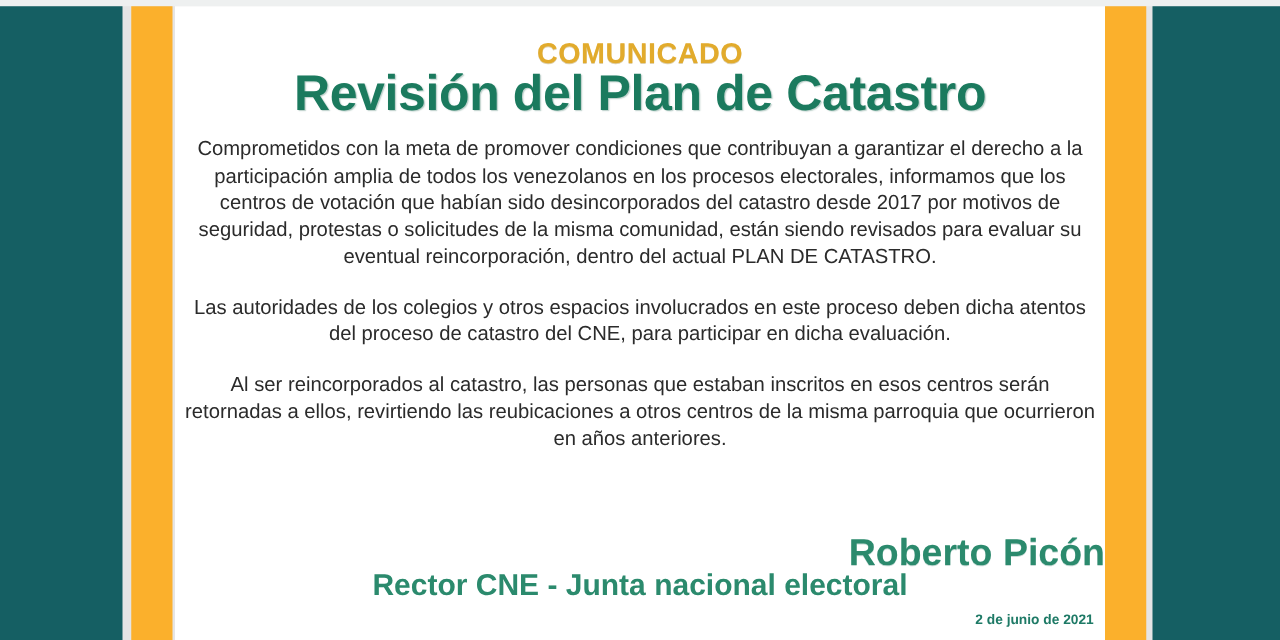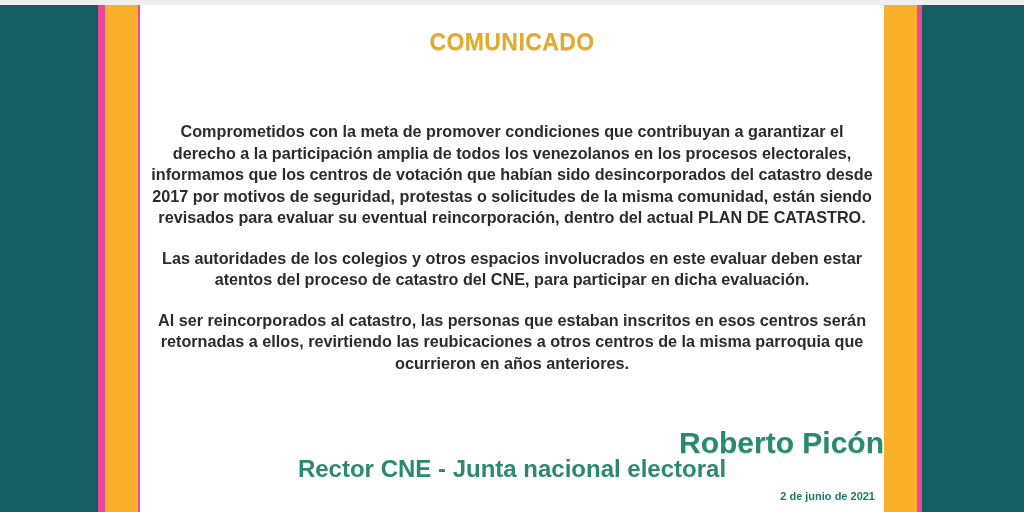--- a/index.html
+++ b/index.html
@@ -5,21 +5,21 @@
   html, body {
     margin: 0;
     padding: 0;
     background: #ffffff;
   }
   #poster {
     position: relative;
     width: 1024px;
     height: 512px;
     overflow: hidden;
-    background: #ec4899;
+    background: #e5e5e5;
     font-family: "Liberation Sans", sans-serif;
   }
   
   .top-strip {
     position: absolute;
     left: 0; top: 0;
     width: 1024px; height: 5px;
     background: #eef0f0;
   }
   
@@ -67,24 +67,24 @@
 
   .body-block {
     position: absolute;
     left: 8px;
     top: 104px;
     width: 728px;
     text-align: center;
   }
   .para {
     font-size: 16.2px;
-    font-weight: bold;
+    font-weight: normal;
     line-height: 21.5px;
     color: #2b2b2b;
-    margin: 12px 0 19px 0;
+    margin: 0 0 19px 0;
   }
   .para:last-child { margin-bottom: 0; }
 
   .sign-name {
     position: absolute;
     left: 0; top: 421px;
     width: 744px;
     text-align: right;
     font-size: 30px;
     font-weight: bold;
@@ -117,24 +117,25 @@
   <div class="top-strip"></div>
 
   <div class="band band-teal-left"></div>
   <div class="band band-orange-left"></div>
   <div class="band band-orange-right"></div>
   <div class="band band-teal-right"></div>
 
   <div class="content">
 
     <div class="kicker">COMUNICADO</div>
+    <div class="title">Revisión del Plan de Catastro</div>
 
     <div class="body-block">
       <p class="para">Comprometidos con la meta de promover condiciones que contribuyan a garantizar el derecho a la participación amplia de todos los venezolanos en los procesos electorales, informamos que los centros de votación que habían sido desincorporados del catastro desde 2017 por motivos de seguridad, protestas o solicitudes de la misma comunidad, están siendo revisados para evaluar su eventual reincorporación, dentro del actual PLAN DE CATASTRO.</p>
-      <p class="para">Las autoridades de los colegios y otros espacios involucrados en este evaluar deben estar atentos del proceso de catastro del CNE, para participar en dicha evaluación.</p>
+      <p class="para">Las autoridades de los colegios y otros espacios involucrados en este proceso deben dicha atentos del proceso de catastro del CNE, para participar en dicha evaluación.</p>
       <p class="para">Al ser reincorporados al catastro, las personas que estaban inscritos en esos centros serán retornadas a ellos, revirtiendo las reubicaciones a otros centros de la misma parroquia que ocurrieron en años anteriores.</p>
     </div>
 
     <div class="sign-name">Roberto Picón</div>
     <div class="sign-role">Rector CNE - Junta nacional electoral</div>
 
     <div class="date">2 de junio de 2021</div>
   </div>
 </div>
 

